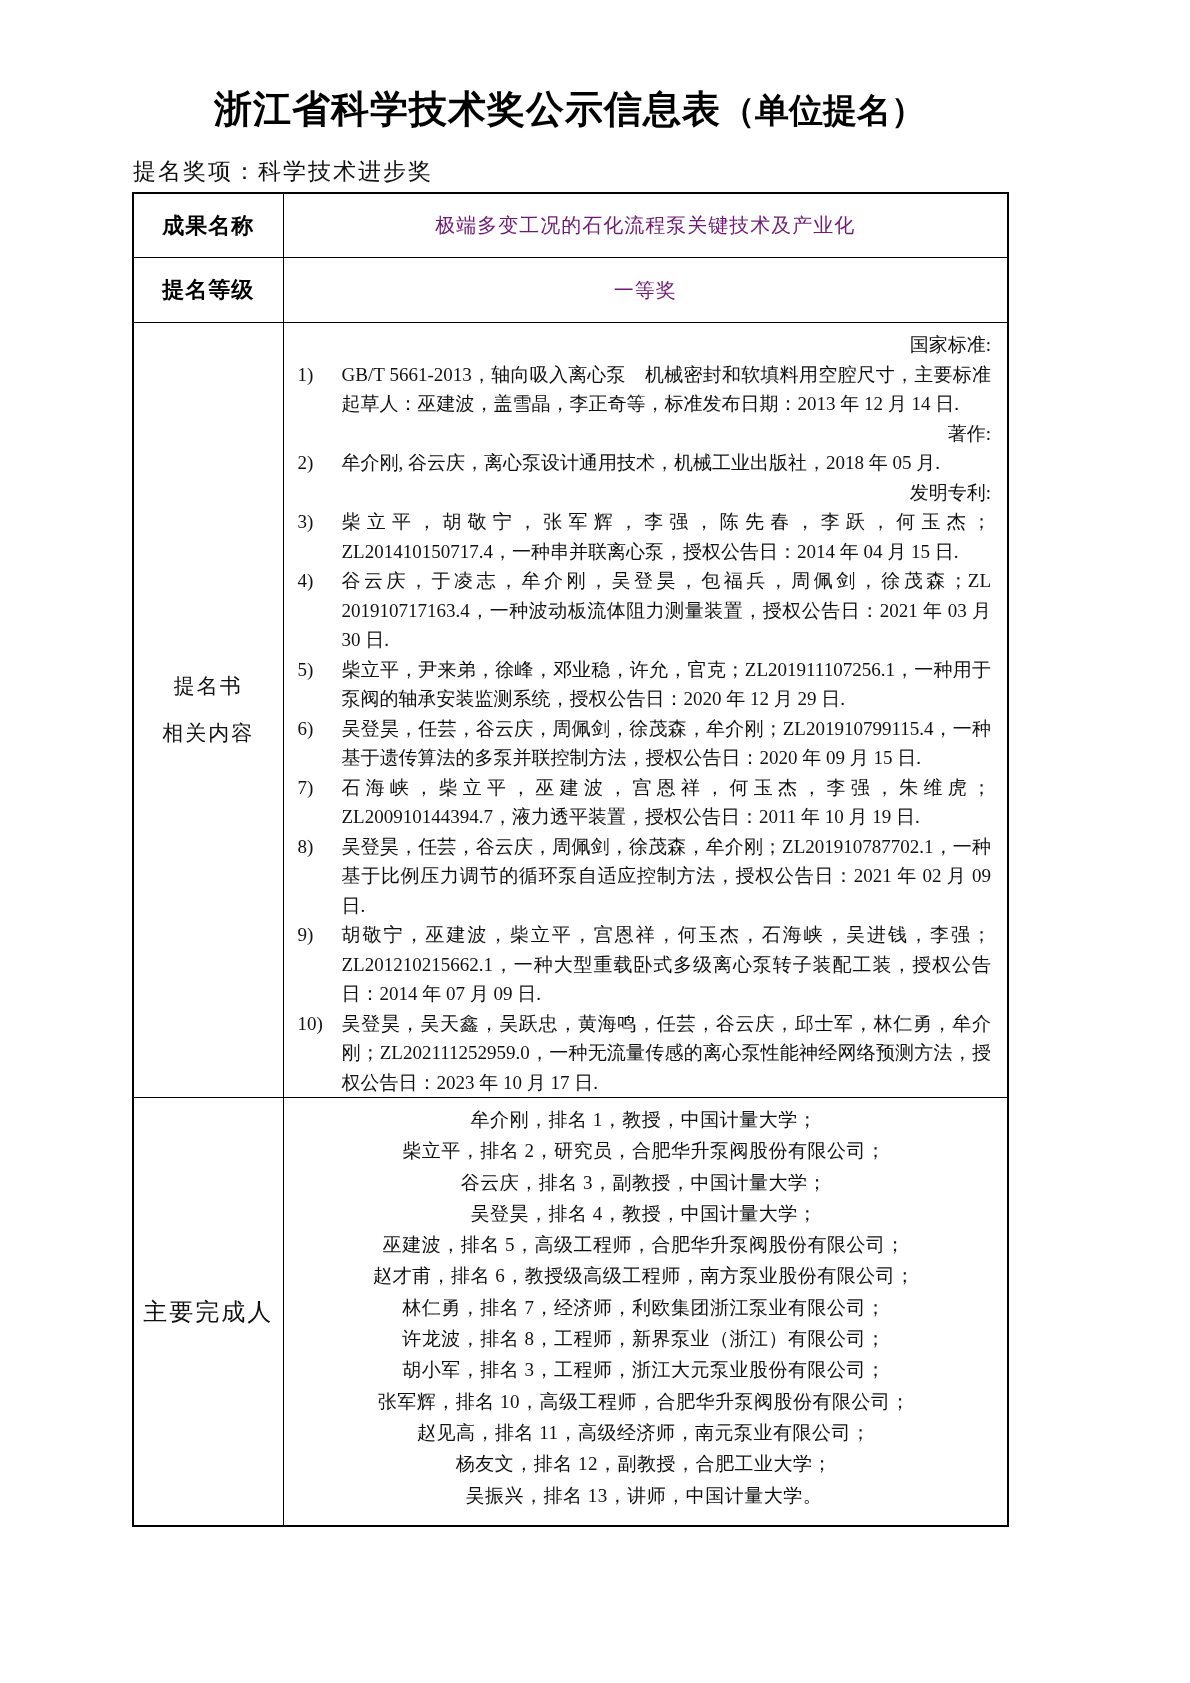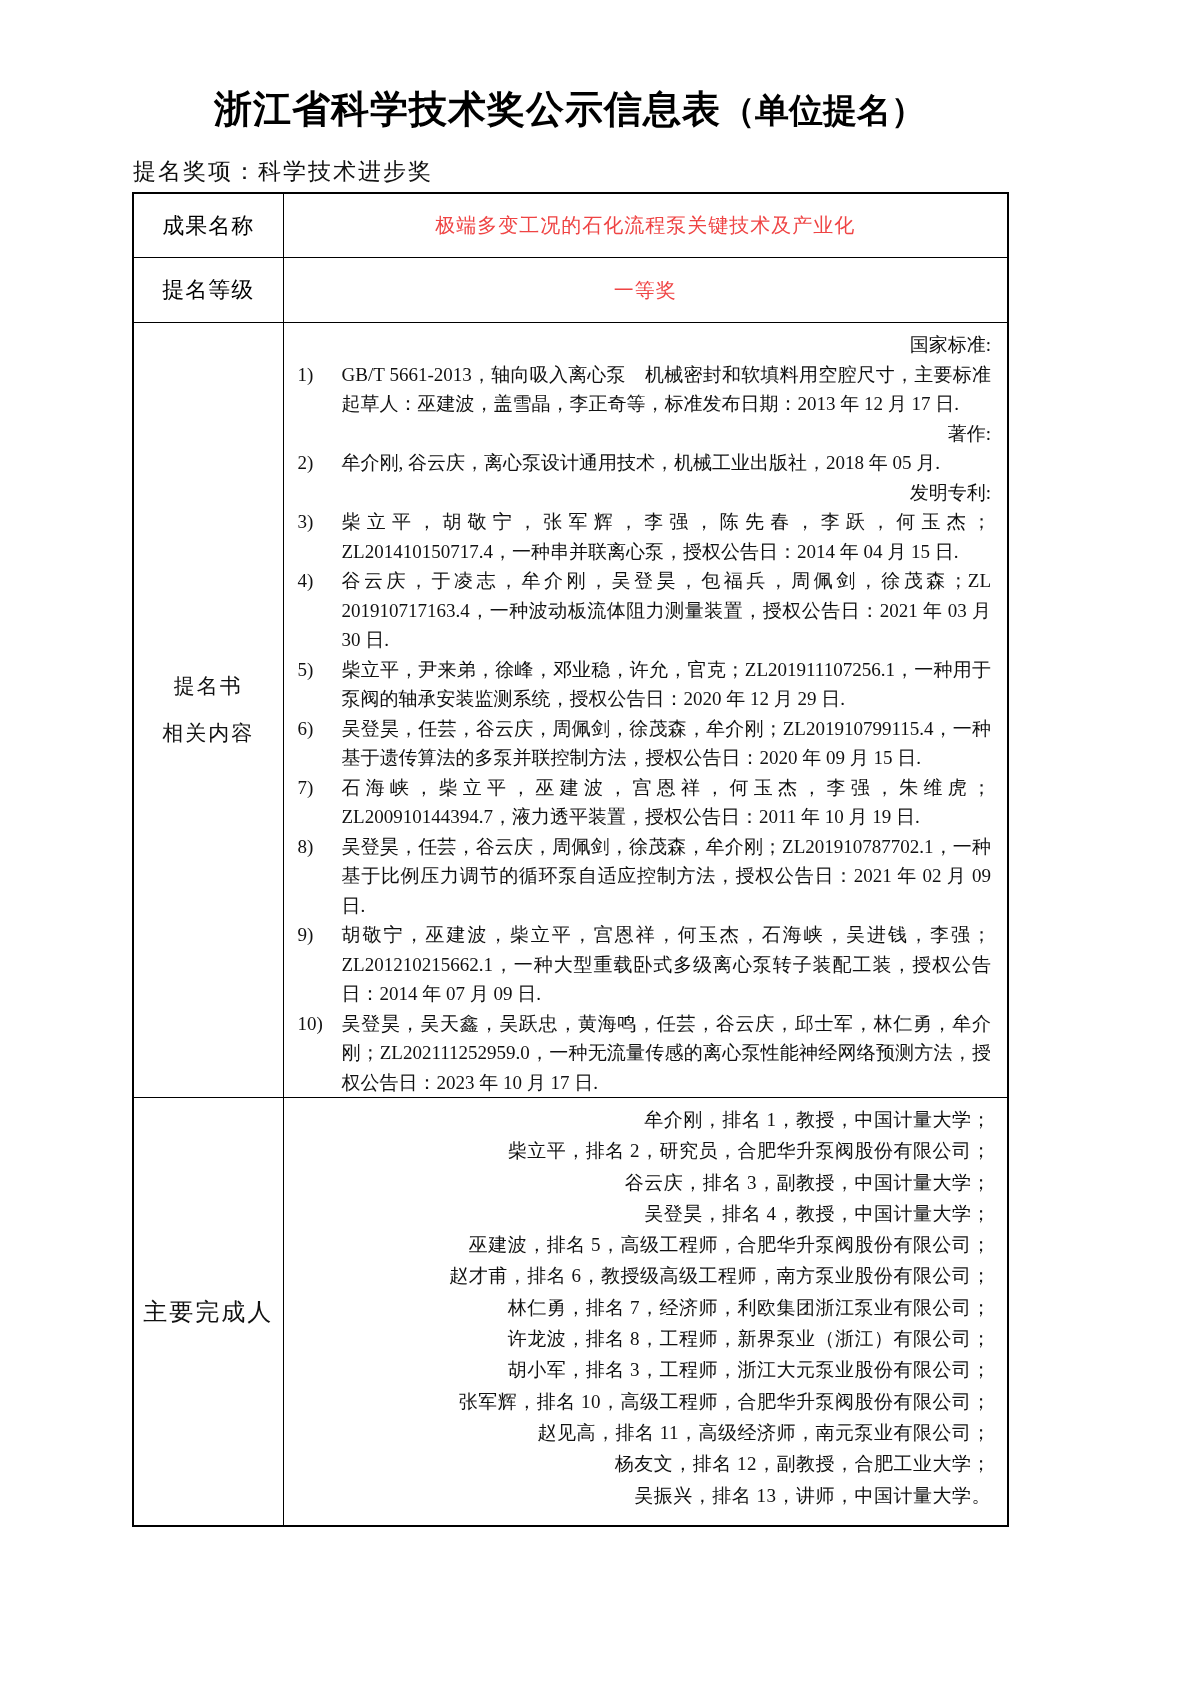--- a/index.html
+++ b/index.html
@@ -58,29 +58,29 @@
   }
   col.col-label { width: 150px; }
   col.col-value { width: 725px; }
 
   .cell-label {
     text-align: center;
     font-size: 22px;
     letter-spacing: 1px;
     color: #111;
   }
-  .cell-label.bold { font-weight: normal; font-size: 22px; color: #000; }
+  .cell-label.bold { font-weight: bold; font-size: 22px; color: #000; }
   .cell-label.two-line { font-size: 21px; line-height: 47px; letter-spacing: 2px; }
   .cell-label.plain { font-size: 24px; font-weight: normal; letter-spacing: 2px; }
 
   .cell-value-center {
     text-align: center;
     font-size: 20px;
     letter-spacing: 1px;
-    color: #ef4444;
+    color: #701a75;
   }
   td.row1 { height: 63px; }
   td.row2 { height: 64px; }
   td.row3 { height: 763px; }
   td.row4 { height: 421px; }
 
   .content-cell {
     vertical-align: top !important;
     padding: 7px 16px 0 13px !important;
     font-size: 19px;
@@ -93,21 +93,21 @@
   }
   .content-line .item-num { position: absolute; left: 1px; top: 0; }
   .content-line.heading { padding-left: 0; text-align: right; }
 
   .people-cell {
     vertical-align: top !important;
     padding: 6px 16px 0 13px !important;
     font-size: 19px;
     line-height: 31.3px;
   }
-  .person-line { text-align: right; letter-spacing: 0.5px; }
+  .person-line { text-align: center; letter-spacing: 0.5px; }
 </style>
 </head>
 <body>
 
 <div class="page">
 
   <h1 class="doc-title"><span class="title-main">浙江省科学技术奖公示信息表</span><span class="title-paren">（单位提名）</span></h1>
 
   <div class="subtitle"><span>提名奖项：</span><span>科学技术进步奖</span></div>
 
@@ -128,21 +128,21 @@
       <tr>
         <td class="cell-label two-line row3">
           <div>提名书</div>
           <div>相关内容</div>
         </td>
         <td class="content-cell row3">
           <div class="content-line heading">
               <span class="item-text">国家标准:</span>
             </div>
             <div class="content-line entry">
-              <span class="item-num">1)</span><span class="item-text">GB/T 5661-2013，轴向吸入离心泵　机械密封和软填料用空腔尺寸，主要标准起草人：巫建波，盖雪晶，李正奇等，标准发布日期：2013 年 12 月 17 日.</span>
+              <span class="item-num">1)</span><span class="item-text">GB/T 5661-2013，轴向吸入离心泵　机械密封和软填料用空腔尺寸，主要标准起草人：巫建波，盖雪晶，李正奇等，标准发布日期：2013 年 12 月 14 日.</span>
             </div>
             <div class="content-line heading">
               <span class="item-text">著作:</span>
             </div>
             <div class="content-line entry">
               <span class="item-num">2)</span><span class="item-text">牟介刚, 谷云庆，离心泵设计通用技术，机械工业出版社，2018 年 05 月.</span>
             </div>
             <div class="content-line heading">
               <span class="item-text">发明专利:</span>
             </div>

